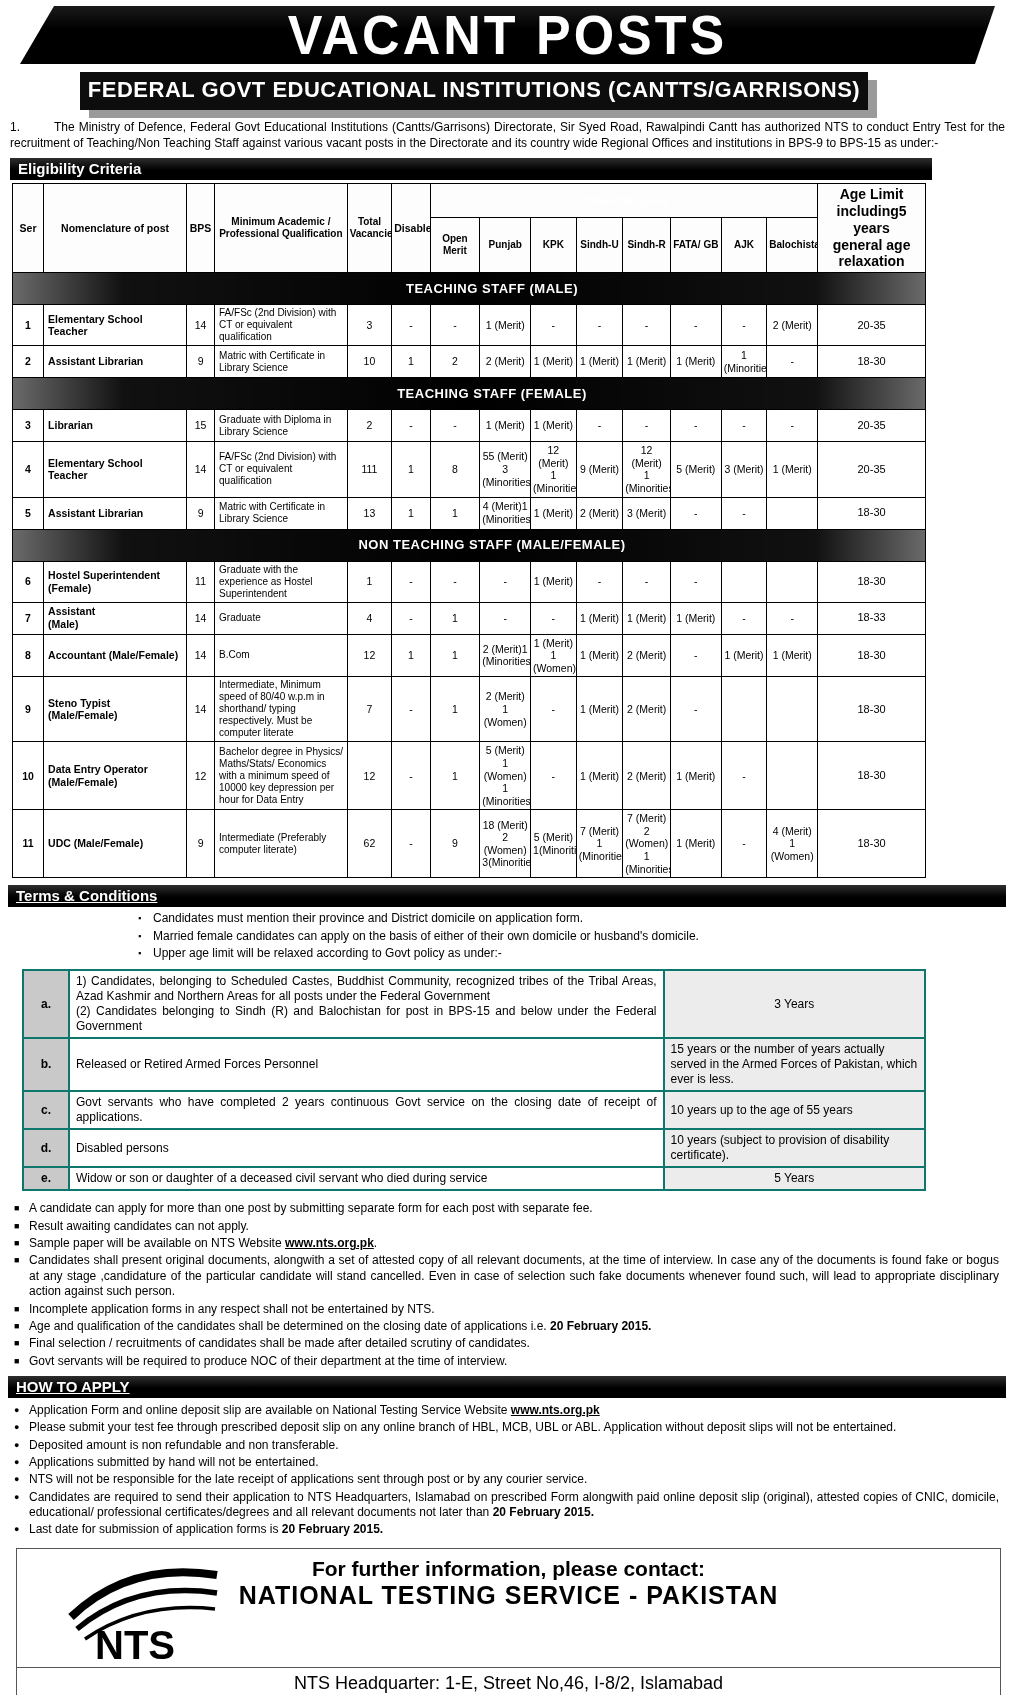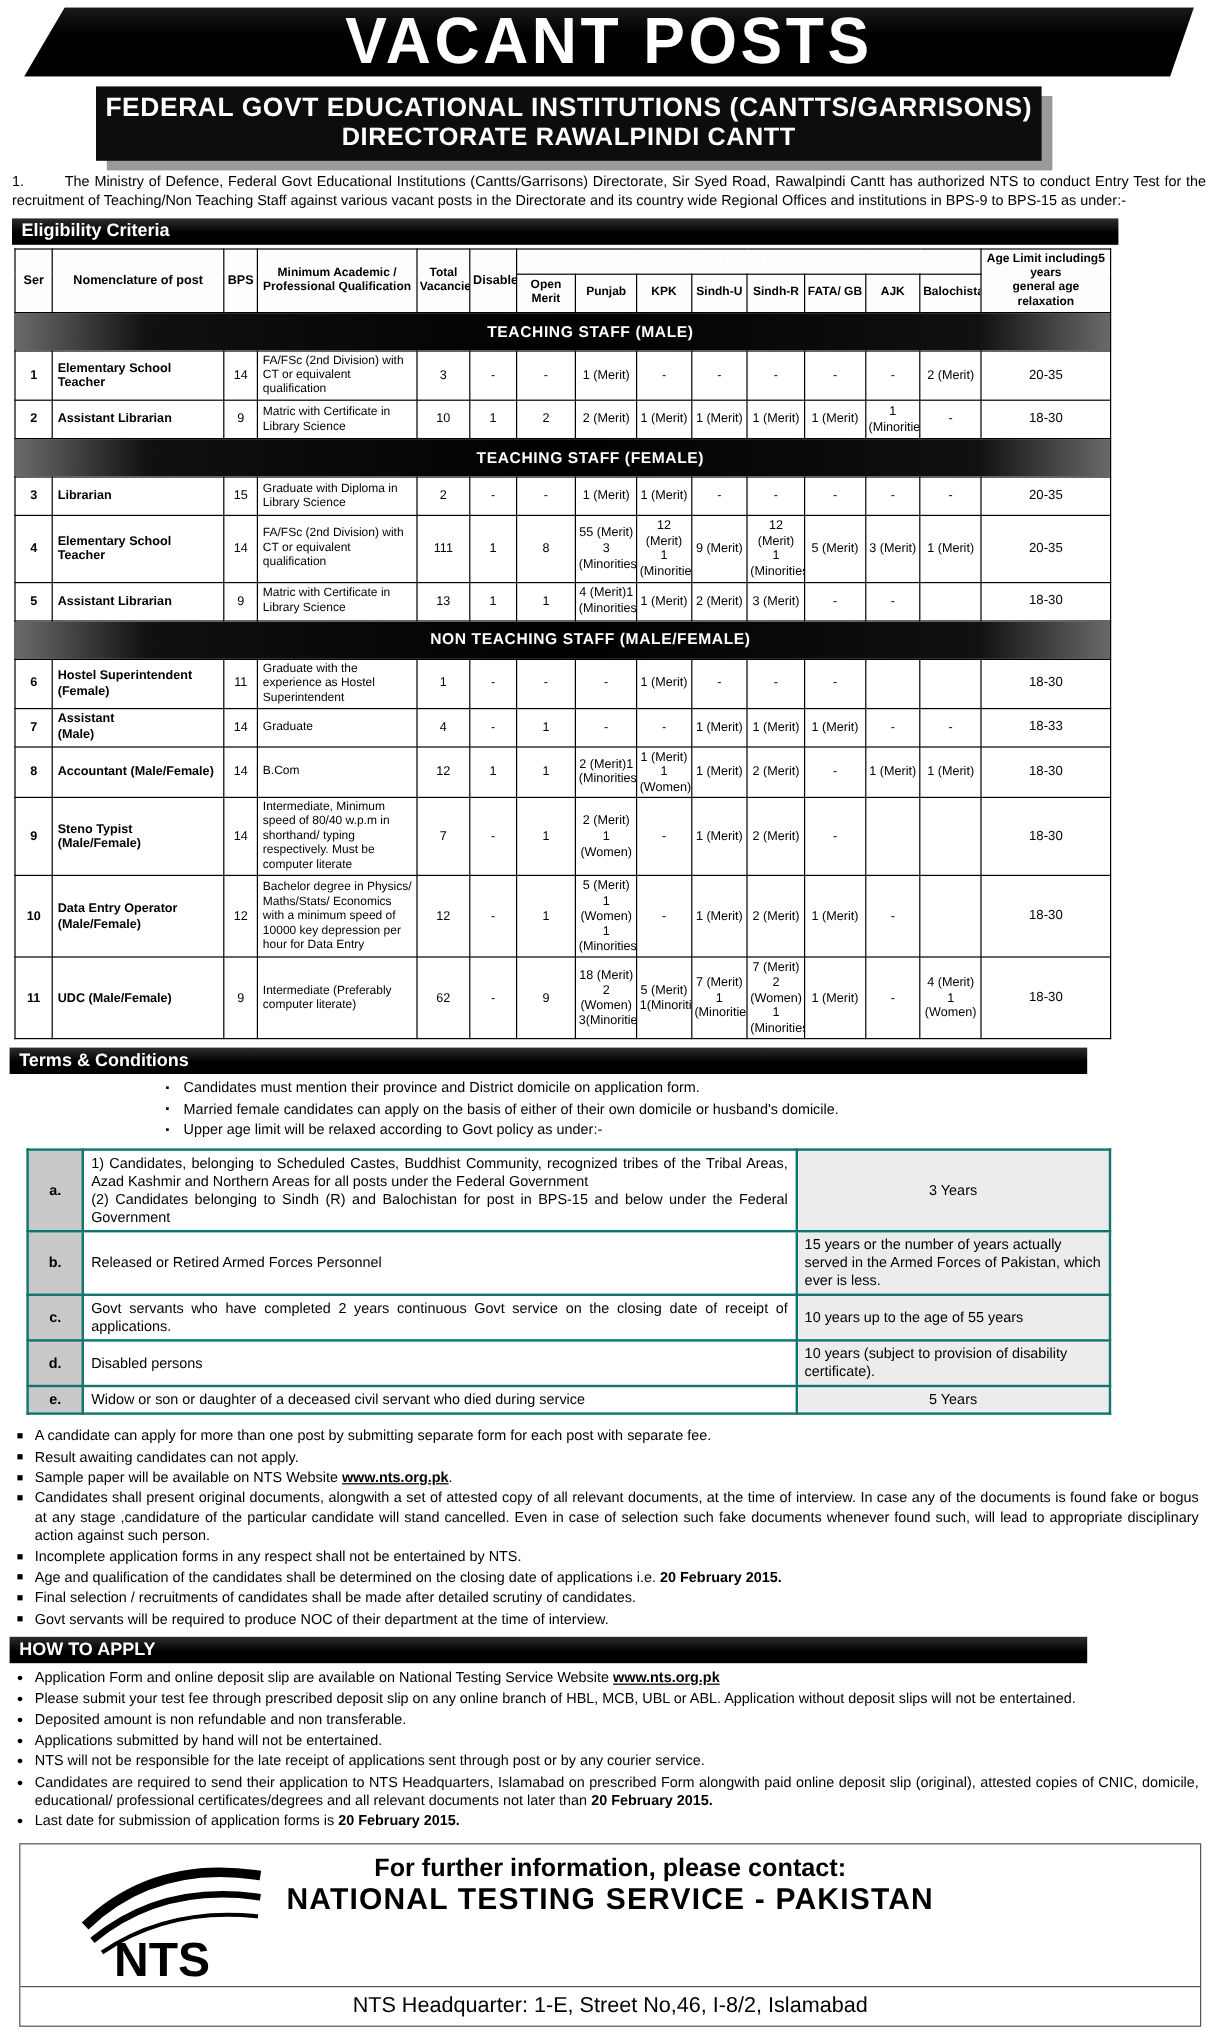--- a/index.html
+++ b/index.html
@@ -16,31 +16,31 @@
     box-shadow:9px 8px 0 #9a9a9a; }
   .org-banner .l1 { color:#fff; font-weight:bold; font-size:22px; letter-spacing:0.5px; }
   .org-banner .l2 { color:#fff; font-weight:bold; font-size:21px; letter-spacing:0.5px; }
 
   .intro { font-size:12px; line-height:1.3; text-align:justify; padding:0 2px; }
   .intro .num { padding-right:34px; }
 
   .black-bar { background:linear-gradient(180deg,#2e2e2e,#000 55%); color:#fff; font-weight:bold; font-size:15px;
     padding:2px 8px 3px; margin:7px 0 3px; }
   .bar-elig { width:922px; margin-left:2px; }
-  .bar-full { width:898px; margin-left:0; }
+  .bar-full { width:998px; margin-left:0;text-decoration:underline; }
 
   
   table.elig-table { border-collapse:collapse; table-layout:fixed; width:914px; margin-left:4px; font-size:10.5px; }
   .elig-table th, .elig-table td { border:1px solid #000; padding:2px; text-align:center; vertical-align:middle;
     white-space:pre-line; line-height:1.2; overflow:hidden; }
   .elig-table thead th { font-weight:bold; background:#fdfdfd; }
   .elig-table thead tr.h2 th { height:26px; font-size:10px; }
   th.quota-band { background:linear-gradient(180deg,#4a4a4a,#000); color:#fff; height:15px; font-size:11px; }
   th.th-qual, th.th-total { font-size:10px; }
-  th.th-age { font-size:10px; }
+  th.th-age { font-size:14px; }
   td.section-band { background:linear-gradient(90deg,#6a6a6a 0%,#111 12%,#000 50%,#111 88%,#6a6a6a 100%);
     color:#fff; font-weight:bold; font-size:13px; height:18px; letter-spacing:0.5px;padding-left:48px; }
   .elig-table tbody td { height:32px; }
   .elig-table td.col-ser { font-weight:bold; }
   .elig-table td.col-post { text-align:left; font-weight:bold; padding-left:4px; }
   .elig-table td.col-qual { text-align:left; padding-left:4px; font-size:10px; }
   .elig-table td.col-age { font-size:11px; }
 
   
   .intro-bullets { margin:4px 0 6px 130px; }
@@ -72,21 +72,20 @@
 <body>
 
 <div class="page">
 
   <div class="title-banner">
     <span>VACANT POSTS</span>
   </div>
 
   <div class="org-banner">
     <div class="l1">FEDERAL GOVT EDUCATIONAL INSTITUTIONS (CANTTS/GARRISONS)</div>
-    <div class="l2">DIRECTORATE RAWALPINDI CANTT</div>
   </div>
 
   <p class="intro"><span class="num">1.</span><span>The Ministry of Defence, Federal Govt Educational Institutions (Cantts/Garrisons) Directorate, Sir Syed Road, Rawalpindi Cantt has authorized NTS to conduct Entry Test for the recruitment of Teaching/Non Teaching Staff against various vacant posts in the Directorate and its country wide Regional Offices and institutions in BPS-9 to BPS-15 as under:-</span></p>
 
   <div class="black-bar bar-elig">
     <span>Eligibility Criteria</span>
   </div>
 
   <table class="elig-table">
     <colgroup>

